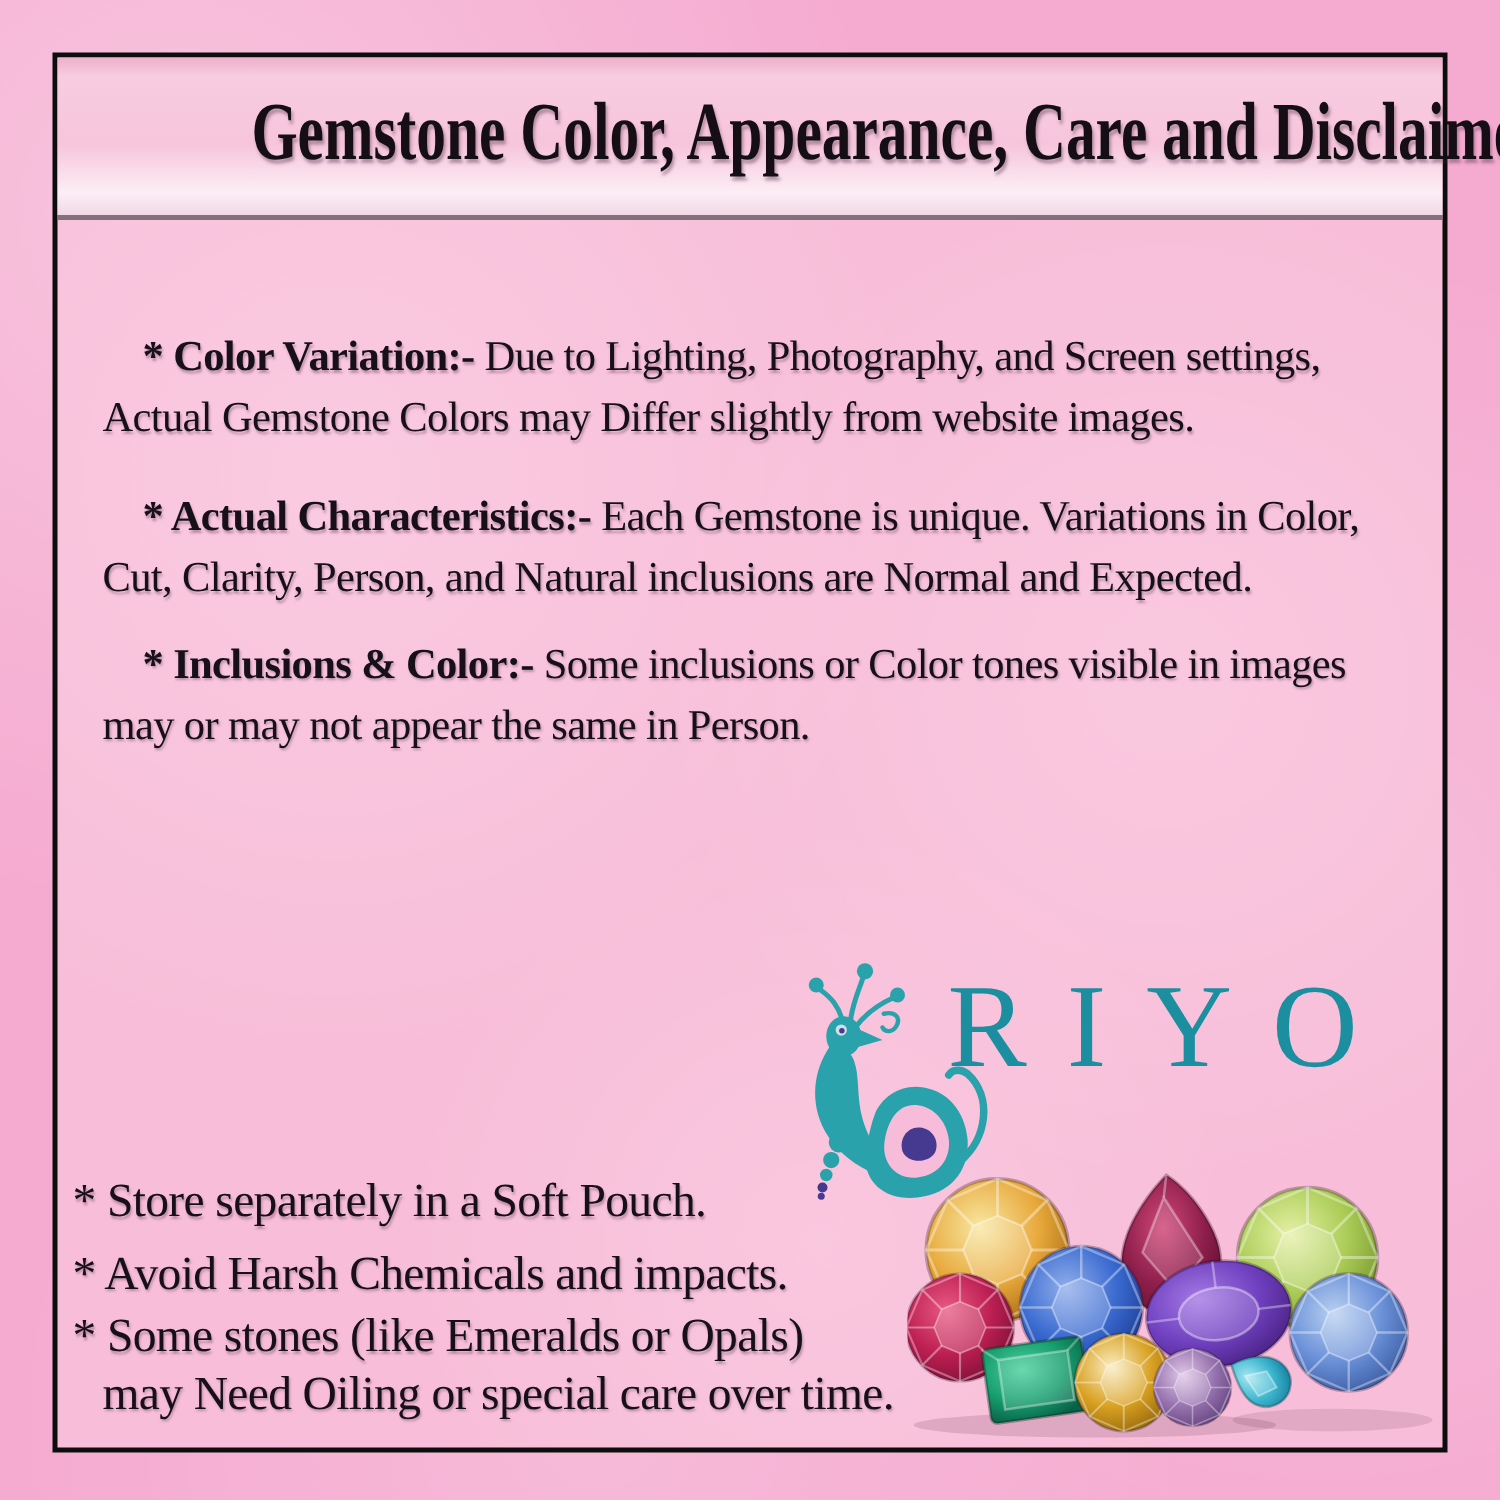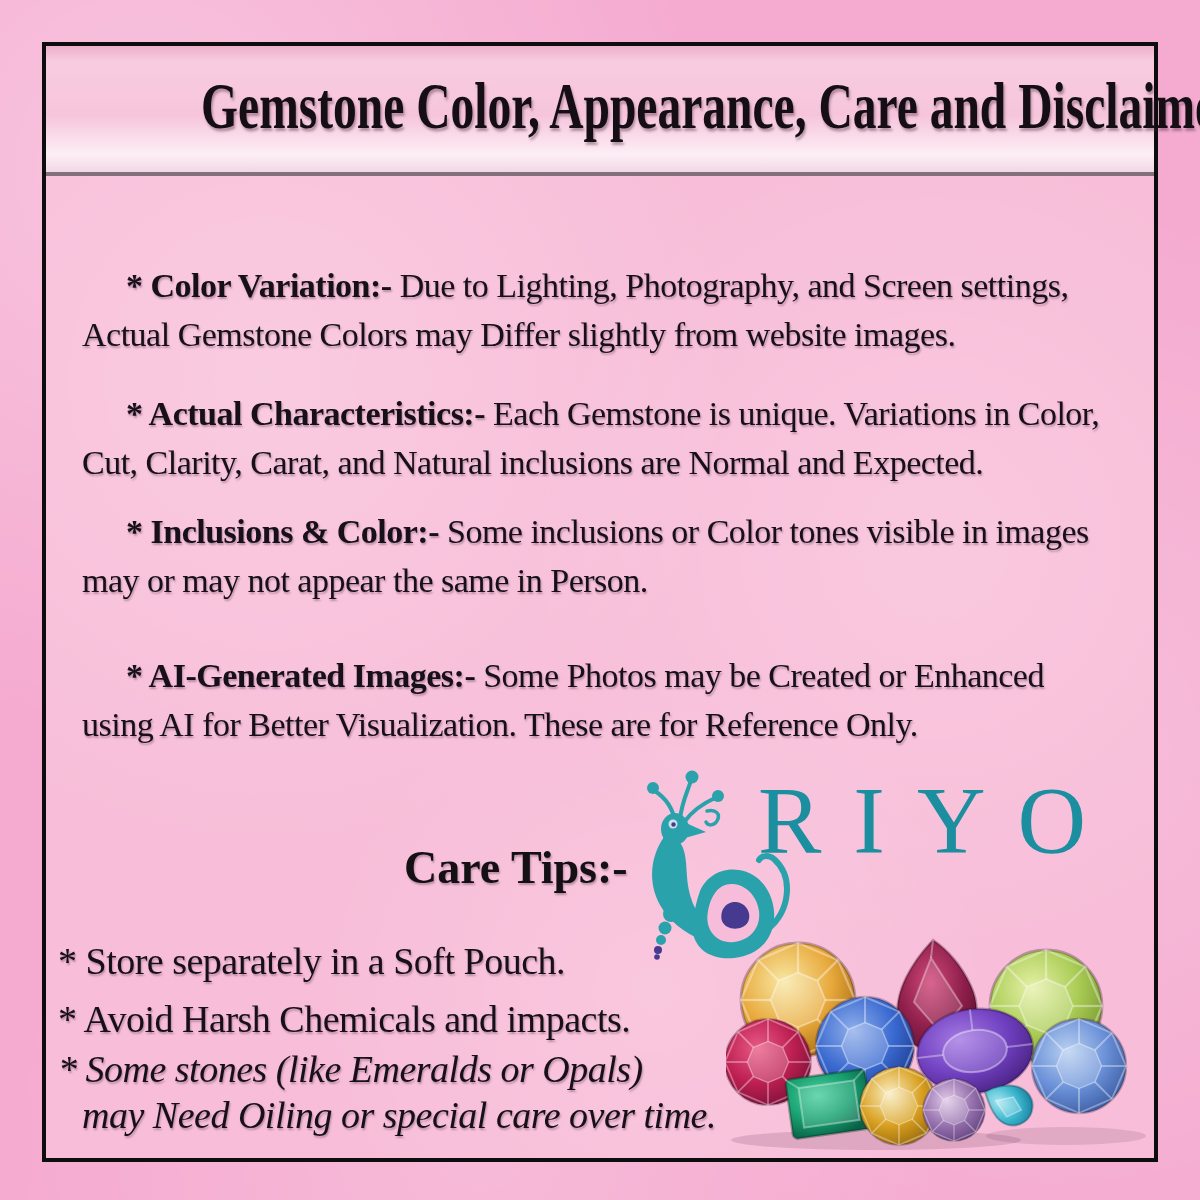--- a/index.html
+++ b/index.html
@@ -33,69 +33,64 @@
     transform:scaleX(0.72); transform-origin:50% 50%;
     text-shadow:2px 3px 3px rgba(90,55,80,.45);
   }
   .item{
     position:absolute; left:12px; width:1092px;
     font-size:34px; letter-spacing:-0.5px; line-height:1.46;
     color:#171019; white-space:pre;
     padding-left:24px; text-indent:-24px;
     text-shadow:1px 2px 2px rgba(110,70,100,.45);
   }
-  .item .lead{font-weight:bold;margin-left:12px;}
+  .item .lead{font-weight:bold;}
   .i1{top:165px;} .i2{top:293px;} .i3{top:411px;} .i4{top:555px;} .i5{top:685px;}
   .care-heading{
     position:absolute; left:358px; top:795px;
     font-weight:bold; font-size:46px; color:#141014;
     text-shadow:1px 2px 2px rgba(110,70,100,.45);
   }
   .peacock{position:absolute; left:576px; top:719px; width:178px; height:195px;}
   .brand{
     position:absolute; left:712px; top:728px; white-space:nowrap;
     font-size:95px; line-height:1; letter-spacing:32px; color:#1b8fa0;
   }
   .care-item{
     position:absolute; left:12px; width:680px;
     font-size:38px; letter-spacing:-0.5px; line-height:1.22;
     color:#171019; white-space:pre;
     padding-left:24px; text-indent:-24px;
     text-shadow:1px 2px 2px rgba(110,70,100,.45);
   }
-  .c1{top:892px;} .c2{top:950px;} .c3{top:1000px;font-style:italic;}
+  .c1{top:892px;} .c2{top:950px;} .c3{top:1000px;}
   .gems{position:absolute; left:680px; top:890px; width:428px; height:216px;}
 </style>
 </head>
 <body>
 
 <div class="card">
 
   <div class="header">
     <div class="title">Gemstone Color, Appearance, Care and Disclaimer</div>
   </div>
 
   <div class="item i1">
     <span class="lead">* Color Variation:-</span><span class="rest"> Due to Lighting, Photography, and Screen settings,
 Actual Gemstone Colors may Differ slightly from website images.</span>
   </div>
   <div class="item i2">
     <span class="lead">* Actual Characteristics:-</span><span class="rest"> Each Gemstone is unique. Variations in Color,
-Cut, Clarity, Carat, and Natural inclusions are Normal and Expected.</span>
+Cut, Clarity, Person, and Natural inclusions are Normal and Expected.</span>
   </div>
   <div class="item i3">
     <span class="lead">* Inclusions &amp; Color:-</span><span class="rest"> Some inclusions or Color tones visible in images
 may or may not appear the same in Person.</span>
   </div>
-  <div class="item i4">
-    <span class="lead">* AI-Generated Images:-</span><span class="rest"> Some Photos may be Created or Enhanced
-using AI for Better Visualization. These are for Reference Only.</span>
-  </div>
-
-  <div class="care-heading">Care Tips:-</div>
+
 
   <svg class="peacock" viewBox="0 0 178 195" xmlns="http://www.w3.org/2000/svg">
     <g fill="none" stroke="#2aa2ab" stroke-width="4" stroke-linecap="round">
       <path d="M53,56 C50,40 42,32 33,26"></path>
       <path d="M58,54 C60,36 66,26 69,15"></path>
       <path d="M63,56 C72,44 82,38 93,33"></path>
       <path d="M85,46 C94,44 99,49 95,56 C92,61 86,61 84,57" stroke-width="3.5"></path>
     </g>
     <circle cx="31" cy="23" r="6" fill="#2aa2ab"></circle>
     <circle cx="70" cy="12" r="6.5" fill="#2aa2ab"></circle>

